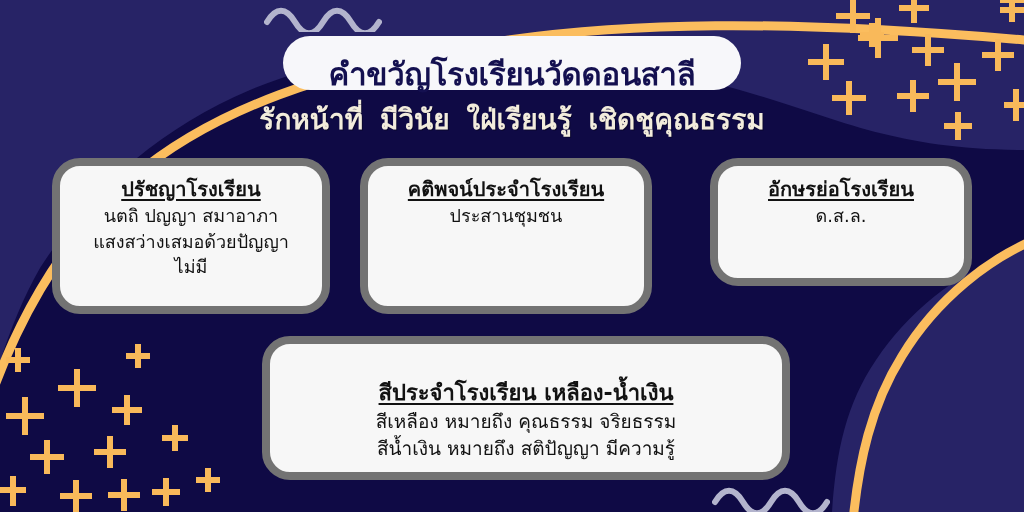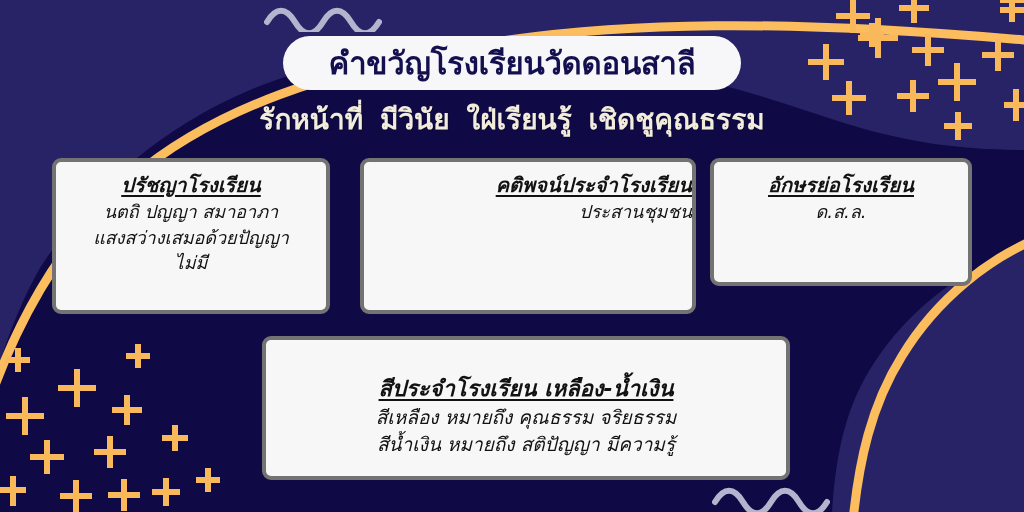--- a/index.html
+++ b/index.html
@@ -16,57 +16,56 @@
 
   
   .squiggle{position:absolute;}
   .squiggle.top{left:264px;top:6px;}
   .squiggle.bottom{left:712px;top:486px;}
 
   
   .title-pill{
     position:absolute;left:283px;top:36px;width:458px;height:54px;
     background:#f7f7fa;border-radius:27px;
-    display:flex;align-items:center;justify-content:center;
+    display:flex;align-items:flex-end;justify-content:center;
     box-sizing:border-box;padding:0 22px;
   }
   .title-pill span{
     color:#141050;font-size:31px;font-weight:bold;line-height:1;
     white-space:nowrap;letter-spacing:-0.2px;
   }
 
   .subtitle{
     position:absolute;left:0;top:104px;width:1024px;text-align:center;
     color:#f2ecdc;font-size:28px;font-weight:bold;line-height:1.25;
     text-shadow:1px 1px 0 rgba(0,0,0,.35);
     font-family:Liberation Mono, monospace;
   }
 
   
   .card{
     position:absolute;box-sizing:border-box;
     background:#f7f7f7;
-    border:4px solid #737373;
-    border-radius:9px;
+    border:8px solid #737373;
+    border-radius:28px;
     display:flex;flex-direction:column;align-items:center;
     padding-top:10px;
     overflow:hidden;
-    font-style:italic;
   }
   .card .c-head{
     color:#121212;font-size:20px;font-weight:bold;
     text-decoration:underline;text-underline-offset:3px;
     line-height:1.35;white-space:nowrap;
   }
   .card .c-line{
     color:#121212;font-size:18px;line-height:1.42;white-space:nowrap;
   }
 
   #card-philosophy{left:52px;top:158px;width:278px;height:156px;}
-  #card-motto{left:360px;top:158px;width:336px;height:156px;align-items:flex-end;}
+  #card-motto{left:360px;top:158px;width:292px;height:156px;}
   #card-abbr{left:710px;top:158px;width:262px;height:128px;}
 
   #card-colors{
     left:262px;top:336px;width:528px;height:144px;
     padding-top:34px;
   }
   #card-colors .c-head{font-size:22px;}
   #card-colors .c-line{font-size:19px;}
 </style>
 </head>

